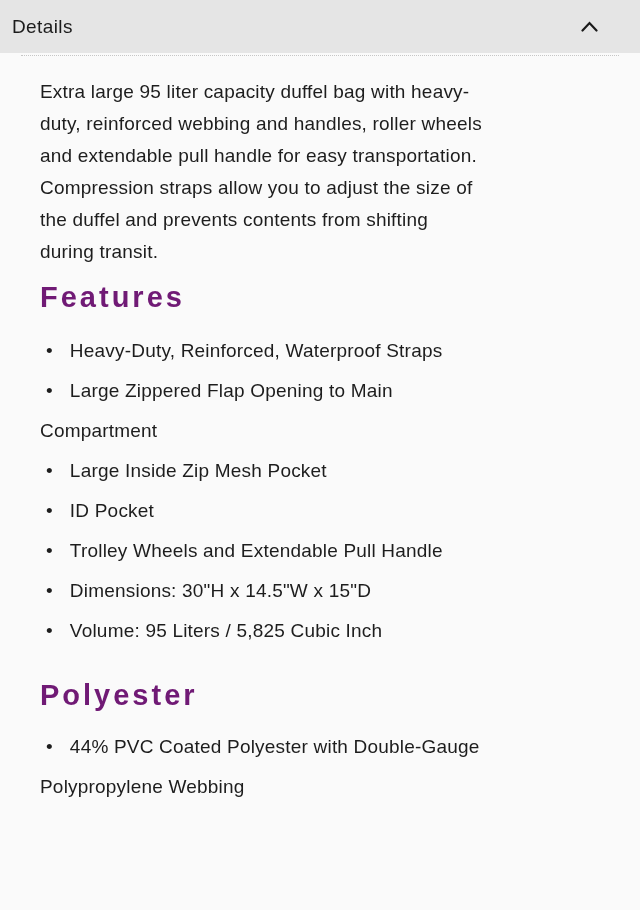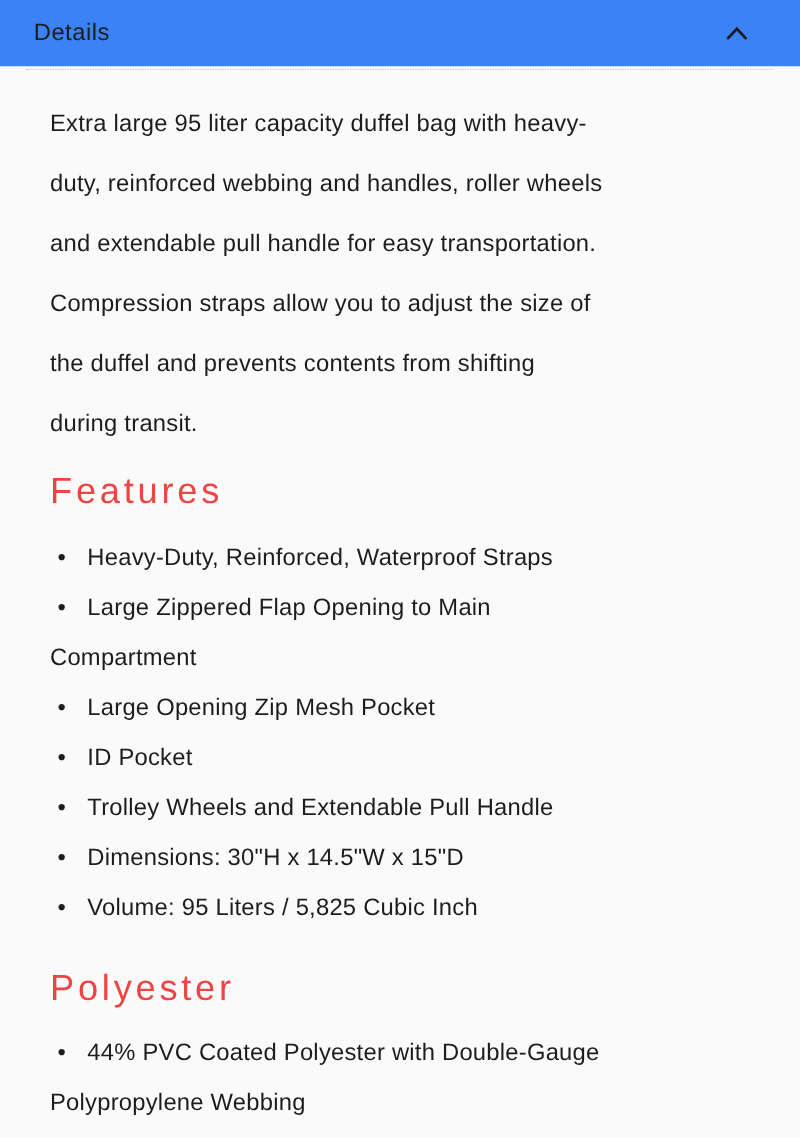--- a/index.html
+++ b/index.html
@@ -8,51 +8,51 @@
     background: #fafafa;
     color: #1e1e1e;
     font-family: "Liberation Sans", sans-serif;
     overflow: hidden;
   }
   .accordion-header {
     height: 53px;
     display: flex;
     align-items: center;
     justify-content: space-between;
-    padding: 0 42px 0 27px;
-    background: #3b82f6;
+    padding: 0 42px 0 12px;
+    background: #e5e5e5;
     cursor: pointer;
   }
   .accordion-title {
     font-size: 19px;
     letter-spacing: 0.4px;
     color: #1c1c1c;
   }
   .chevron { display: flex; align-items: center; }
   .divider {
     border-top: 1px dotted #c6c6c6;
     margin: 2px 21px 0 21px;
     height: 0;
   }
   .content { padding: 0 40px; }
   .description {
     margin-top: 20px;
     font-size: 19px;
-    line-height: 48px;
+    line-height: 32px;
     letter-spacing: 0.2px;
     white-space: pre-line;
     color: #1d1d1d;
   }
   h2.section-heading {
     margin-top: 11px;
     font-size: 29px;
     line-height: 36px;
-    font-weight: 400;
+    font-weight: 700;
     letter-spacing: 3px;
-    color: #ef4444;
+    color: #701a75;
   }
   h2.materials-heading { margin-top: 26px; }
   ul.bullet-list {
     list-style: none;
     margin-top: 16px;
     font-size: 19px;
     line-height: 40px;
     letter-spacing: 0.2px;
     color: #1d1d1d;
   }
@@ -86,21 +86,21 @@
 Compression straps allow you to adjust the size of
 the duffel and prevents contents from shifting
 during transit.</p>
 
   <h2 class="section-heading">Features</h2>
 
   <ul class="bullet-list">
     <li><span class="dot">•</span><span class="li-text">Heavy-Duty, Reinforced, Waterproof Straps</span></li>
     <li><span class="dot">•</span><span class="li-text">Large Zippered Flap Opening to Main
 Compartment</span></li>
-    <li><span class="dot">•</span><span class="li-text">Large Opening Zip Mesh Pocket</span></li>
+    <li><span class="dot">•</span><span class="li-text">Large Inside Zip Mesh Pocket</span></li>
     <li><span class="dot">•</span><span class="li-text">ID Pocket</span></li>
     <li><span class="dot">•</span><span class="li-text">Trolley Wheels and Extendable Pull Handle</span></li>
     <li><span class="dot">•</span><span class="li-text">Dimensions: 30"H x 14.5"W x 15"D</span></li>
     <li><span class="dot">•</span><span class="li-text">Volume: 95 Liters / 5,825 Cubic Inch</span></li>
   </ul>
 
   <h2 class="section-heading materials-heading">Polyester</h2>
 
   <ul class="bullet-list materials-list">
     <li><span class="dot">•</span><span class="li-text">44% PVC Coated Polyester with Double-Gauge

